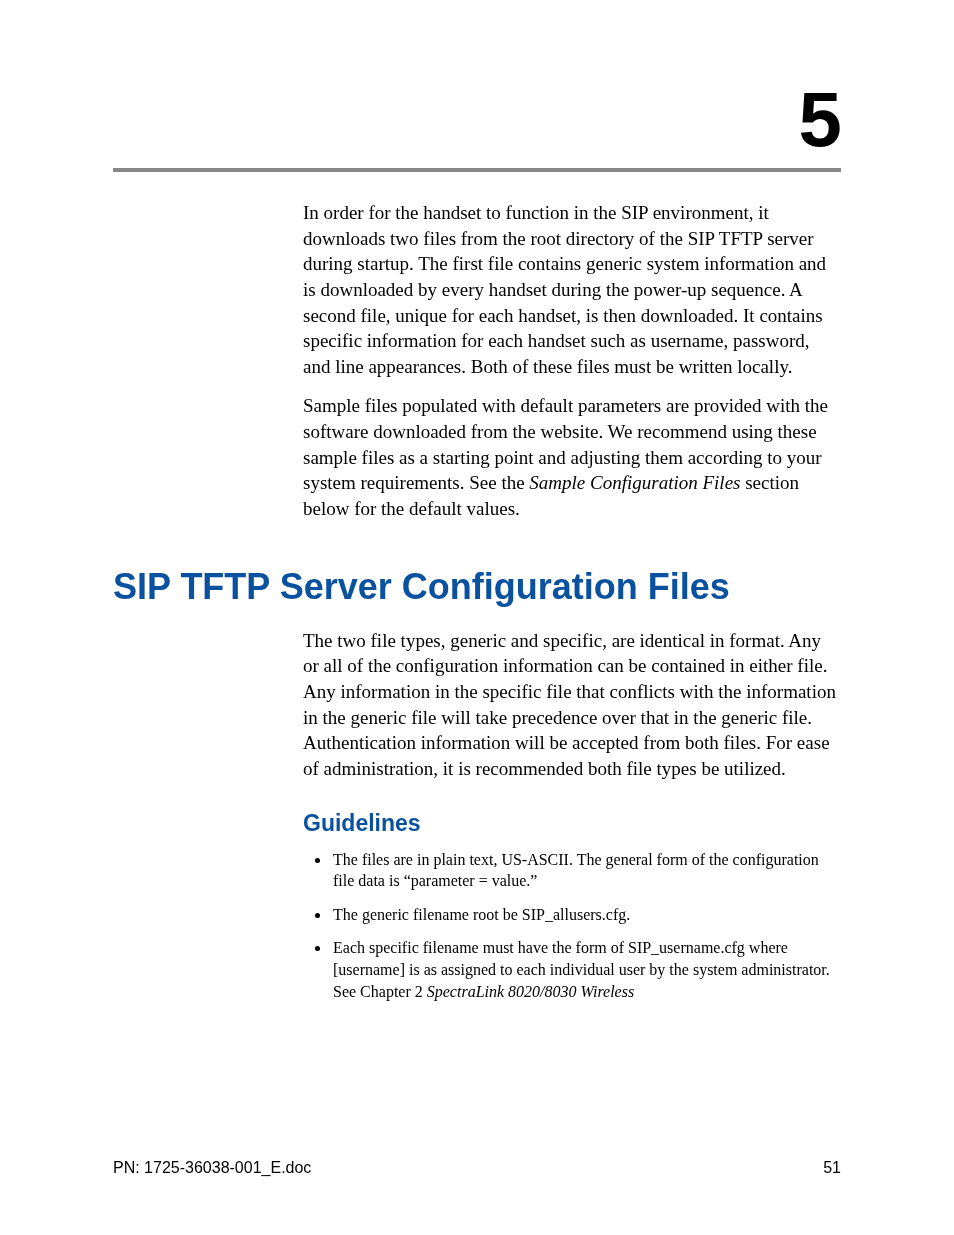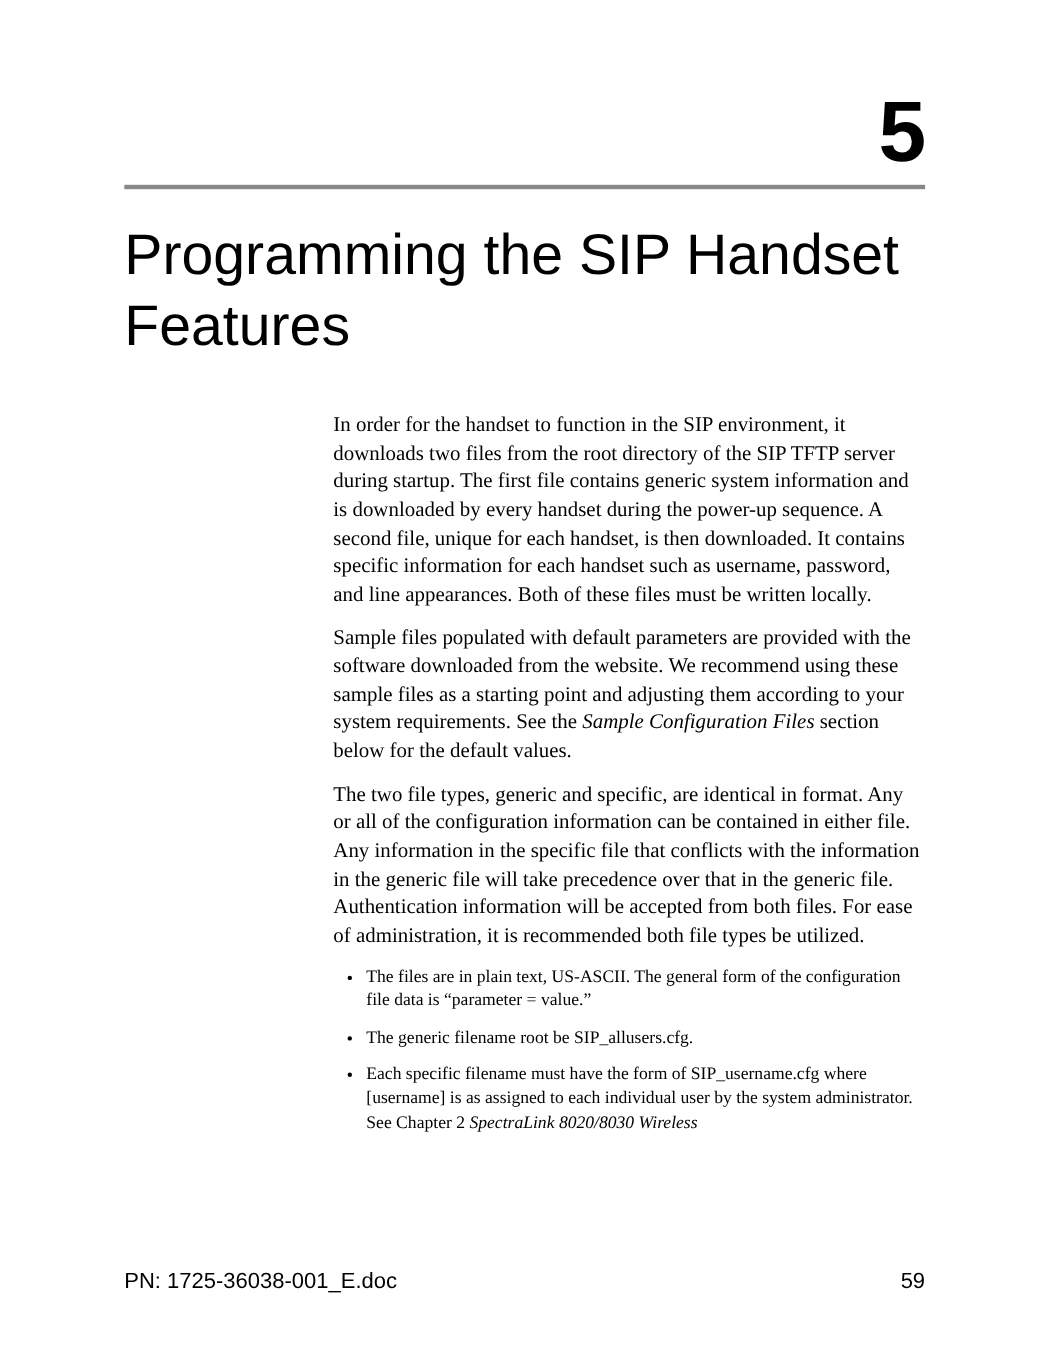--- a/index.html
+++ b/index.html
@@ -82,54 +82,55 @@
   }
   .footer {
     position: absolute;
     bottom: 58px;
     left: 113px;
     right: 113px;
     display: flex;
     justify-content: space-between;
     font-family: "Arial Narrow", Arial, "Helvetica Neue", Helvetica, sans-serif;
     font-stretch: condensed;
-    font-size: 20px;
+    font-size: 16px;
     color: #000;
   }
 </style>
 </head>
 <body>
 
 <div class="page">
 
   <div class="chapter-number">5</div>
 
   <hr class="rule">
 
-  <h1 class="chapter-title">Programming the SIP Handset Features</h1>
 
   <div class="body-block">
     <p>In order for the handset to function in the SIP environment, it downloads two files from the root directory of the SIP TFTP server during startup. The first file contains generic system information and is downloaded by every handset during the power-up sequence. A second file, unique for each handset, is then downloaded. It contains specific information for each handset such as username, password, and line appearances. Both of these files must be written locally.</p>
     <p>
       <span>Sample files populated with default parameters are provided with the software downloaded from the website. We recommend using these sample files as a starting point and adjusting them according to your system requirements. See the </span><em>Sample Configuration Files</em><span> section below for the default values.</span>
     </p>
   </div>
 
+  <h2 class="section-title">SIP TFTP Server Configuration Files</h2>
 
   <div class="body-block">
     <p>The two file types, generic and specific, are identical in format. Any or all of the configuration information can be contained in either file. Any information in the specific file that conflicts with the information in the generic file will take precedence over that in the generic file. Authentication information will be accepted from both files. For ease of administration, it is recommended both file types be utilized.</p>
 
+    <h3 class="subsection-title">Guidelines</h3>
 
     <ul class="guidelines">
       <li>The files are in plain text, US-ASCII. The general form of the configuration file data is “parameter = value.”</li>
       <li>The generic filename root be SIP_allusers.cfg.</li>
       <li>
         <span>Each specific filename must have the form of SIP_username.cfg where [username] is as assigned to each individual user by the system administrator. See Chapter 2 </span><em>SpectraLink 8020/8030 Wireless</em>
       </li>
     </ul>
   </div>
 
   <div class="footer">
     <span>PN: 1725-36038-001_E.doc</span>
-    <span>59</span>
+    <span>51</span>
   </div>
 
 </div>
 
 </body></html>

